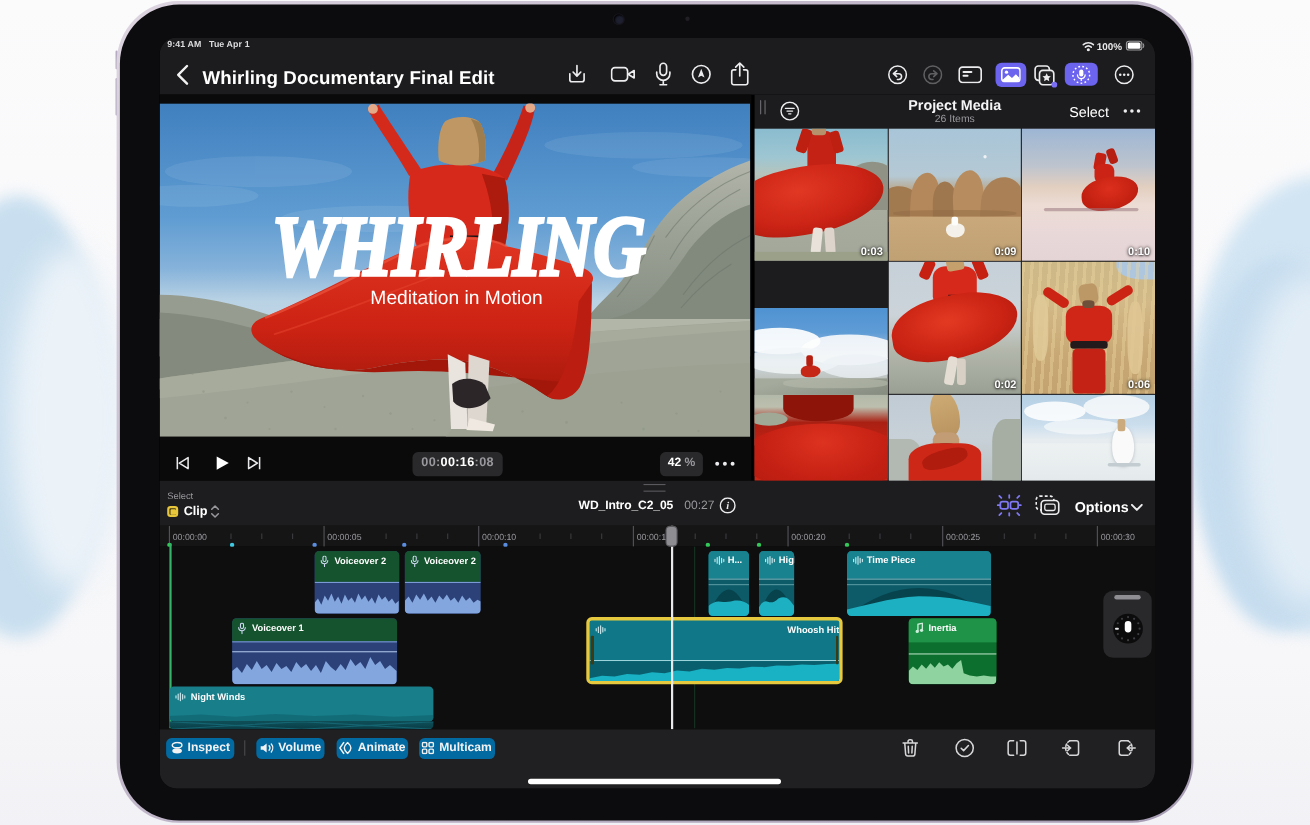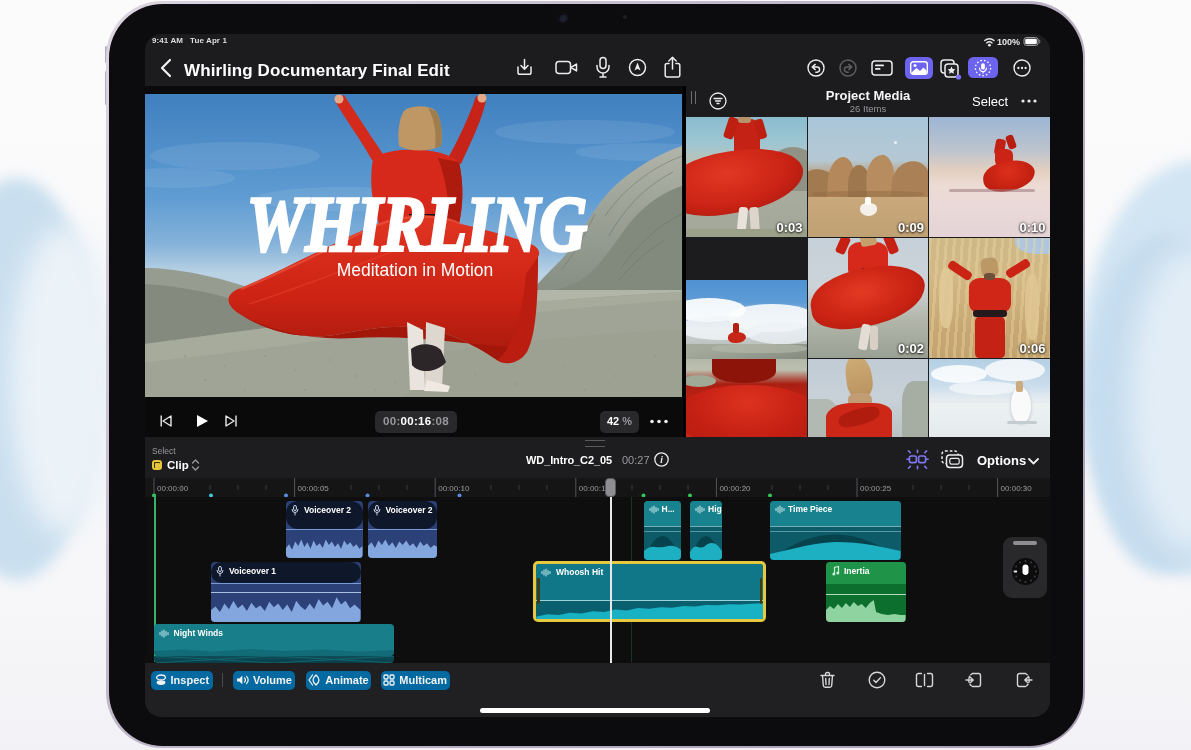--- a/index.html
+++ b/index.html
@@ -16,29 +16,29 @@
 
 #topbar { position:absolute; left:0; top:0; width:905px; height:52px; background:#1c1c1e; }
 #viewerarea { position:absolute; left:0; top:52px; width:538px; height:351px; background:#0a0a0b; }
 #panel { position:absolute; left:541px; top:52px; width:364px; height:351px; background:#1c1c1e; }
 #tltoolbar { position:absolute; left:0; top:403px; width:905px; height:41px; background:#1d1d1f; }
 #ruler { position:absolute; left:0; top:444px; width:905px; height:19px; background:#151516; }
 #tl { position:absolute; left:0; top:463px; width:905px; height:166px; background:#0e0e0f; }
 #botbar { position:absolute; left:0; top:629px; width:905px; height:54px; background:#202022; }
 .clip { position:absolute; border-radius:4px; overflow:hidden; }
 .thumb { position:absolute; overflow:hidden; }
-.dur { position:absolute; right:4px; bottom:2px; color:#fff; font-size:13px; font-weight:bold; text-shadow:0 0 3px rgba(0,0,0,.9), 0 1px 2px rgba(0,0,0,.6); }
+.dur { position:absolute; right:4px; bottom:2px; color:#fff; font-size:10px; font-weight:bold; text-shadow:0 0 3px rgba(0,0,0,.9), 0 1px 2px rgba(0,0,0,.6); }
 .btn { position:absolute; height:19px; background:#0369a1; border-radius:5px; color:#f2f2f2; font-size:11px; font-weight:bold; display:flex; align-items:center; justify-content:center; gap:4px; }
 .vo { background:#2b4178; }
-.votitle { position:absolute; left:0; top:0; right:0; height:28px; background:#0f172a; color:#fff; font-size:8.5px; font-weight:bold; padding:4px 0 0 18px;border-radius:12px; }
+.votitle { position:absolute; left:0; top:0; right:0; height:28px; background:#14532d; color:#fff; font-size:8.5px; font-weight:bold; padding:4px 0 0 18px; }
 .votitle svg, .tealtitle svg, .whtitle svg, .nwtitle svg { position:absolute; left:5px; top:3.5px; }
 .vo1 { background:#2b4178; }
 .teal { background:#0d5b68; }
 .tealtitle { position:absolute; left:0; top:0; right:0; height:25px; background:#19828f; color:#fff; font-size:8.5px; font-weight:bold; padding:3px 0 0 18px; }
-.whtitle { position:absolute; left:0; top:0; right:0; height:15px; color:#fff; font-size:8.5px; font-weight:bold; padding:3px 0 0 20px; }
+.whtitle { position:absolute; left:0; top:0; right:0; height:15px; color:#fff; font-size:8.5px; font-weight:bold; padding:3px 0 0 20px;text-align:right; }
 .inertia { background:#0d6f2d; }
 .intitle { position:absolute; left:0; top:0; right:0; height:22px; background:#1f9348; color:#fff; font-size:8.5px; font-weight:bold; padding:4px 0 0 18px; }
 .nw { background:#187e8a; }
 .nwtitle { position:absolute; left:0; top:0; right:0; height:18px; color:#fff; font-size:8.5px; font-weight:bold; padding:4px 0 0 20px; }
 .wavesvg { position:absolute; left:0; bottom:0; width:100%; }
 </style>
 </head>
 <body>
 <div id="page">
 

